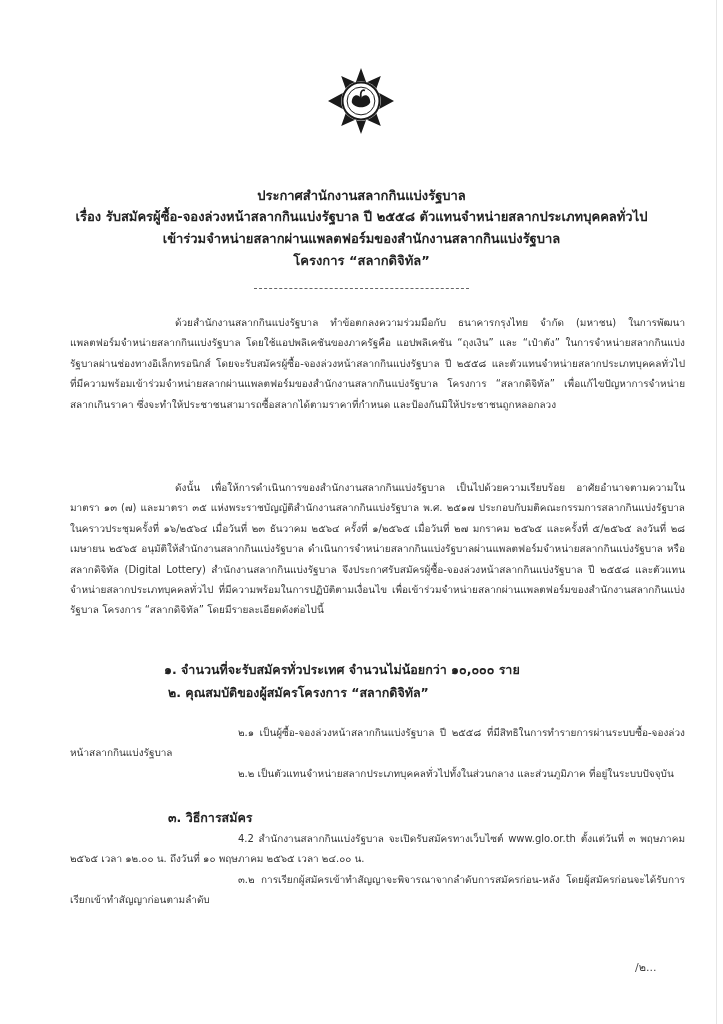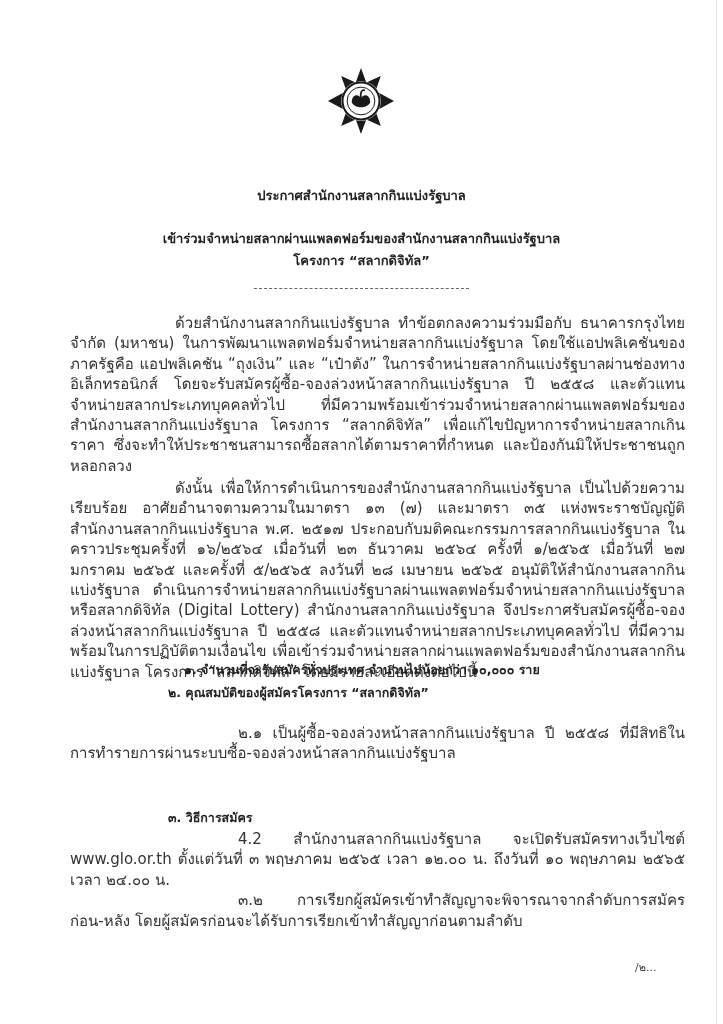--- a/index.html
+++ b/index.html
@@ -2,21 +2,21 @@
 <html><head>
 <meta charset="utf-8">
 <style>
   html, body { margin:0; padding:0; }
   body { width:723px; height:1024px; background:#ffffff; position:relative; overflow:hidden;
          font-family:"DejaVu Sans", sans-serif; color:#2a2a2a; }
   .page { position:absolute; inset:0; }
   .logo { position:absolute; left:328px; top:68px; width:66px; height:66px; }
   .hdr { position:absolute; left:0; width:723px; text-align:center; font-size:13px; font-weight:bold; color:#222; line-height:20px; }
   .sep { position:absolute; left:254px; top:288px; width:215px; border-top:1px dashed #666; }
-  .body-text { position:absolute; left:70px; width:615px; font-size:15px; line-height:20.4px; color:#333; text-align:justify; }
+  .body-text { position:absolute; left:70px; width:615px; font-size:10px; line-height:20.4px; color:#333; text-align:justify; }
   .body-text p { margin:0; }
   .ind1 { text-indent:105px; }
   .heading { position:absolute; font-size:12.5px; font-weight:bold; color:#222; }
   .sub { text-indent:168px; }
   .pg { position:absolute; left:635px; top:958px; font-size:11px; color:#444; }
   .edge { position:absolute; right:6px; top:0; width:1px; height:1024px; background:#e6e6e6; }
 </style>
 </head>
 <body>
 
@@ -28,37 +28,39 @@
       <polygon points="50,0 58,22 80,12 72,35 100,50 72,65 80,88 58,78 50,100 42,78 20,88 28,65 0,50 28,35 20,12 42,22"></polygon>
     </g>
     <circle cx="50" cy="50" r="30" fill="#fff"></circle>
     <circle cx="50" cy="50" r="28" fill="none" stroke="#1a1a1a" stroke-width="3"></circle>
     <circle cx="50" cy="50" r="21" fill="none" stroke="#1a1a1a" stroke-width="1.5"></circle>
     <path d="M36 52 C36 40 46 38 50 46 C54 38 64 40 64 52 C60 62 40 62 36 52 Z" fill="#1a1a1a"></path>
     <path d="M50 46 C48 36 52 32 56 34" fill="none" stroke="#1a1a1a" stroke-width="2.5"></path>
   </svg>
 
   <div class="hdr" style="top:186px">ประกาศสำนักงานสลากกินแบ่งรัฐบาล</div>
+  <div class="hdr" style="top:207px">เรื่อง  รับสมัครผู้ซื้อ-จองล่วงหน้าสลากกินแบ่งรัฐบาล ปี ๒๕๕๘ ตัวแทนจำหน่ายสลากประเภทบุคคลทั่วไป</div>
   <div class="hdr" style="top:251px">โครงการ “สลากดิจิทัล”</div>
   <div class="hdr" style="top:229px">เข้าร่วมจำหน่ายสลากผ่านแพลตฟอร์มของสำนักงานสลากกินแบ่งรัฐบาล</div>
   <div class="sep"></div>
 
   <div class="body-text" style="top:313px">
     <p class="ind1">ด้วยสำนักงานสลากกินแบ่งรัฐบาล ทำข้อตกลงความร่วมมือกับ ธนาคารกรุงไทย จำกัด (มหาชน) ในการพัฒนาแพลตฟอร์มจำหน่ายสลากกินแบ่งรัฐบาล โดยใช้แอปพลิเคชันของภาครัฐคือ แอปพลิเคชัน “ถุงเงิน” และ “เป๋าตัง” ในการจำหน่ายสลากกินแบ่งรัฐบาลผ่านช่องทางอิเล็กทรอนิกส์ โดยจะรับสมัครผู้ซื้อ-จองล่วงหน้าสลากกินแบ่งรัฐบาล ปี ๒๕๕๘ และตัวแทนจำหน่ายสลากประเภทบุคคลทั่วไป ที่มีความพร้อมเข้าร่วมจำหน่ายสลากผ่านแพลตฟอร์มของสำนักงานสลากกินแบ่งรัฐบาล โครงการ “สลากดิจิทัล” เพื่อแก้ไขปัญหาการจำหน่ายสลากเกินราคา ซึ่งจะทำให้ประชาชนสามารถซื้อสลากได้ตามราคาที่กำหนด และป้องกันมิให้ประชาชนถูกหลอกลวง</p>
   </div>
 
   <div class="body-text" style="top:478px">
     <p class="ind1">ดังนั้น เพื่อให้การดำเนินการของสำนักงานสลากกินแบ่งรัฐบาล เป็นไปด้วยความเรียบร้อย อาศัยอำนาจตามความในมาตรา ๑๓ (๗) และมาตรา ๓๕ แห่งพระราชบัญญัติสำนักงานสลากกินแบ่งรัฐบาล พ.ศ. ๒๕๑๗ ประกอบกับมติคณะกรรมการสลากกินแบ่งรัฐบาล ในคราวประชุมครั้งที่ ๑๖/๒๕๖๔ เมื่อวันที่ ๒๓ ธันวาคม ๒๕๖๔ ครั้งที่ ๑/๒๕๖๕ เมื่อวันที่ ๒๗ มกราคม ๒๕๖๕ และครั้งที่ ๕/๒๕๖๕ ลงวันที่ ๒๘ เมษายน ๒๕๖๕ อนุมัติให้สำนักงานสลากกินแบ่งรัฐบาล ดำเนินการจำหน่ายสลากกินแบ่งรัฐบาลผ่านแพลตฟอร์มจำหน่ายสลากกินแบ่งรัฐบาล หรือสลากดิจิทัล (Digital Lottery) สำนักงานสลากกินแบ่งรัฐบาล จึงประกาศรับสมัครผู้ซื้อ-จองล่วงหน้าสลากกินแบ่งรัฐบาล ปี ๒๕๕๘ และตัวแทนจำหน่ายสลากประเภทบุคคลทั่วไป ที่มีความพร้อมในการปฏิบัติตามเงื่อนไข เพื่อเข้าร่วมจำหน่ายสลากผ่านแพลตฟอร์มของสำนักงานสลากกินแบ่งรัฐบาล โครงการ “สลากดิจิทัล” โดยมีรายละเอียดดังต่อไปนี้</p>
   </div>
 
-  <div class="heading" style="left:184px; top:660px">๑.  จำนวนที่จะรับสมัครทั่วประเทศ จำนวนไม่น้อยกว่า ๑๐,๐๐๐ ราย</div>
+  <div class="heading" style="left:164px; top:660px">๑.  จำนวนที่จะรับสมัครทั่วประเทศ จำนวนไม่น้อยกว่า ๑๐,๐๐๐ ราย</div>
 
   <div class="heading" style="left:168px; top:683px">๒.  คุณสมบัติของผู้สมัครโครงการ “สลากดิจิทัล”</div>
   <div class="body-text" style="top:723px">
     <p class="sub">๒.๑ เป็นผู้ซื้อ-จองล่วงหน้าสลากกินแบ่งรัฐบาล ปี ๒๕๕๘ ที่มีสิทธิในการทำรายการผ่านระบบซื้อ-จองล่วงหน้าสลากกินแบ่งรัฐบาล</p>
+    <p class="sub">๒.๒ เป็นตัวแทนจำหน่ายสลากประเภทบุคคลทั่วไปทั้งในส่วนกลาง และส่วนภูมิภาค ที่อยู่ในระบบปัจจุบัน</p>
   </div>
 
   <div class="heading" style="left:168px; top:808px">๓. วิธีการสมัคร</div>
   <div class="body-text" style="top:829px">
     <p class="sub">4.2 สำนักงานสลากกินแบ่งรัฐบาล จะเปิดรับสมัครทางเว็บไซต์ www.glo.or.th ตั้งแต่วันที่ ๓ พฤษภาคม ๒๕๖๕ เวลา ๑๒.๐๐ น. ถึงวันที่ ๑๐ พฤษภาคม ๒๕๖๕ เวลา ๒๔.๐๐ น.</p>
     <p class="sub">๓.๒ การเรียกผู้สมัครเข้าทำสัญญาจะพิจารณาจากลำดับการสมัครก่อน-หลัง โดยผู้สมัครก่อนจะได้รับการเรียกเข้าทำสัญญาก่อนตามลำดับ</p>
   </div>
 
   <div class="pg">/๒...</div>
 </div>

